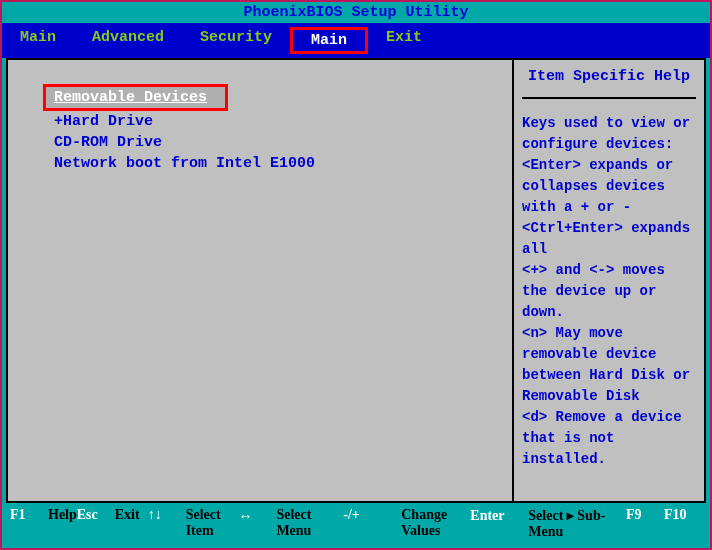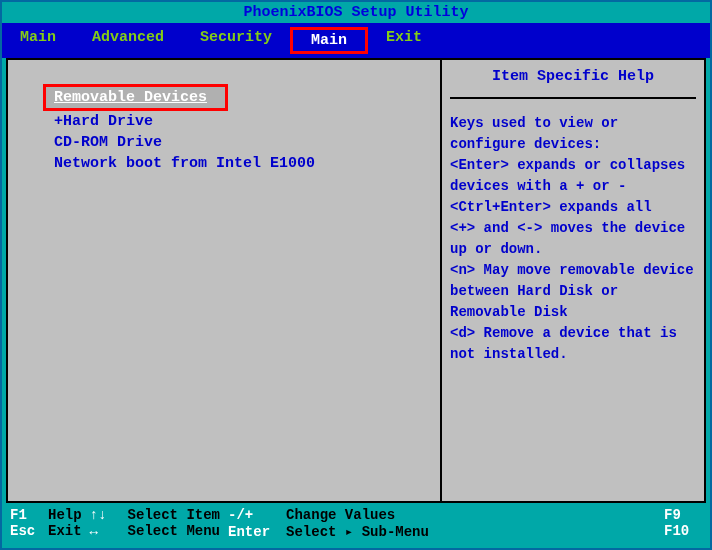--- a/index.html
+++ b/index.html
@@ -13,21 +13,21 @@
       width: 712px;
       height: 550px;
       background: #ffffff;
       overflow: hidden;
     }
     .bios-container {
       width: 712px;
       height: 550px;
       background: #00a8a8;
       position: relative;
-      border: 2px solid #0369a1;
+      border: 2px solid #be185d;
     }
     .title-bar {
       text-align: center;
       color: #0000dd;
       font-size: 15px;
       padding: 2px 0;
       background: #00a8a8;
     }
     .menu-bar {
       background: #0000cc;
@@ -68,21 +68,21 @@
     .boot-item.selected {
       background: #b0b0b0;
       color: #ffffff;
       border: 3px solid #ff0000;
       margin-left: 27px;
       display: inline-block;
       padding: 2px 18px 2px 8px;
       text-decoration: underline;
     }
     .right-panel {
-      width: 264px;
+      width: 192px;
       border: 2px solid #000;
       border-left: none;
       background: #c0c0c0;
       padding: 8px;
     }
     .help-title {
       text-align: center;
       color: #0000cc;
       font-size: 15px;
       padding-bottom: 12px;
@@ -103,21 +103,22 @@
     .footer-key {
       color: #ffffff;
       margin-right: 8px;
       min-width: 30px;
     }
     .footer-label {
       color: #000000;
     }
     .footer-col {
       display: flex;
-      flex-direction: column;
+      flex-direction: row;
+      font-family: Liberation Serif, serif;
     }
     .footer-line {
       display: flex;
       align-items: baseline;
     }
   </style>
 </head>
 <body>
 
 <div class="bios-container">

